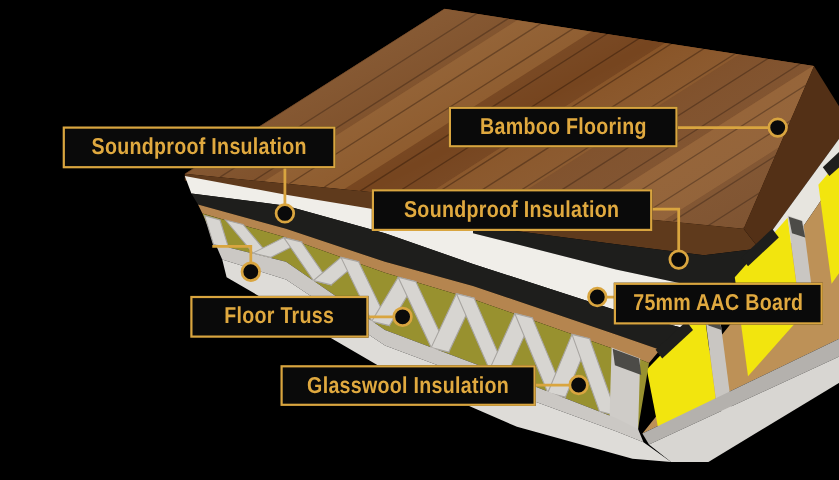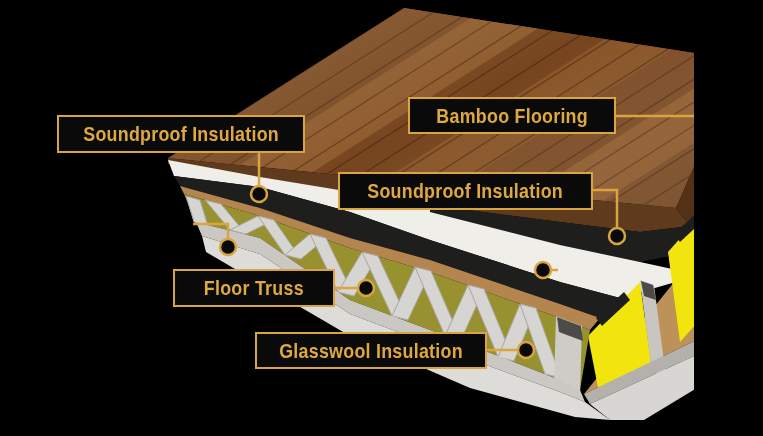--- a/index.html
+++ b/index.html
@@ -1,16 +1,16 @@
 <!DOCTYPE html>
 <html><head>
 <meta charset="utf-8">
 <style>
   html,body{margin:0;padding:0;background:#000;}
-  .stage{position:relative;width:694px;height:436px;background:#000;overflow:hidden;
+  .stage{position:relative;width:763px;height:436px;background:#000;overflow:hidden;
          font-family:"Liberation Sans",sans-serif;}
   .stage svg{position:absolute;left:0;top:0;}
   .lbl{position:absolute;display:flex;align-items:center;justify-content:center;
        background:#0a0a0a;border:2px solid #D9A53F;box-sizing:border-box;z-index:5;}
   .lbl span{color:#E0A93F;font-weight:bold;font-size:21px;white-space:nowrap;
             transform:scaleX(.85);letter-spacing:.3px;
             font-family:"Liberation Sans",sans-serif;}
 </style>
 </head>
 <body>
@@ -126,13 +126,16 @@
   </div>
   <div class="lbl" style="left:338px;top:172px;width:255px;height:38px">
     <span>Soundproof Insulation</span>
   </div>
   <div class="lbl" style="left:255px;top:332px;width:232px;height:37px">
     <span>Glasswool Insulation</span>
   </div>
   <div class="lbl" style="left:173px;top:269px;width:162px;height:38px">
     <span>Floor Truss</span>
   </div>
+  <div class="lbl" style="left:558px;top:257px;width:190px;height:38px">
+    <span>75mm AAC Board</span>
+  </div>
 </div>
 
 </body></html>

